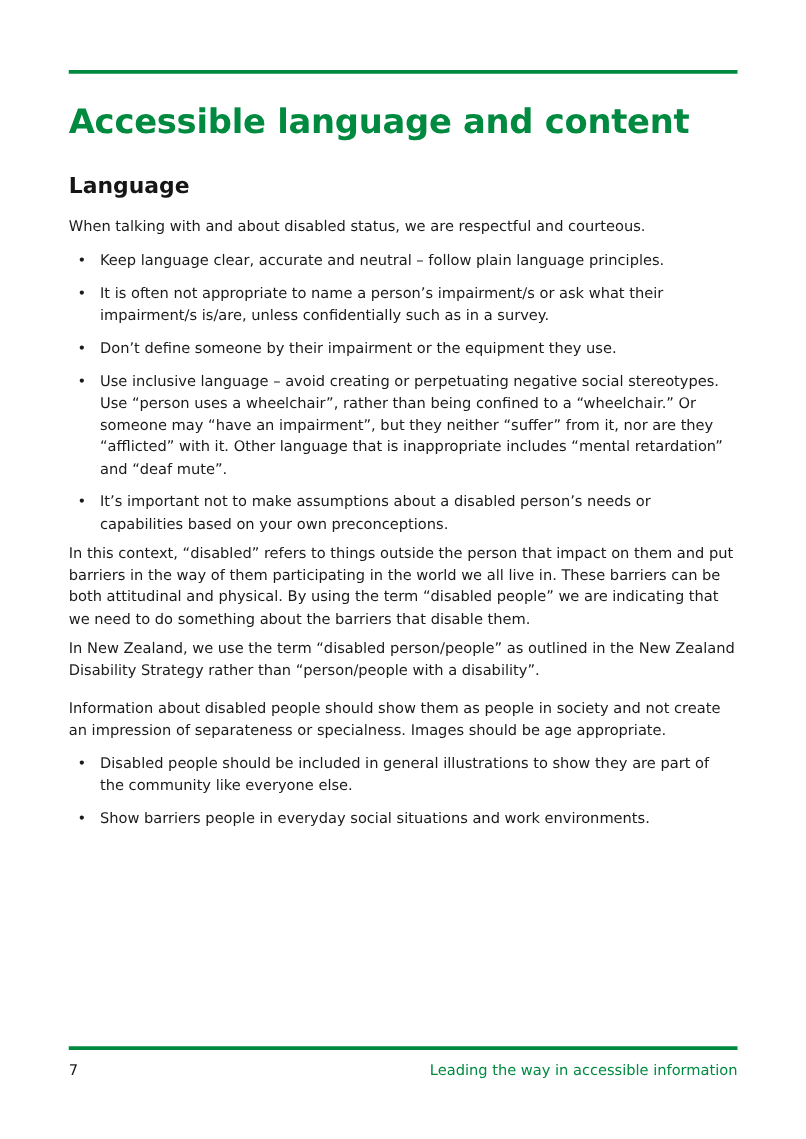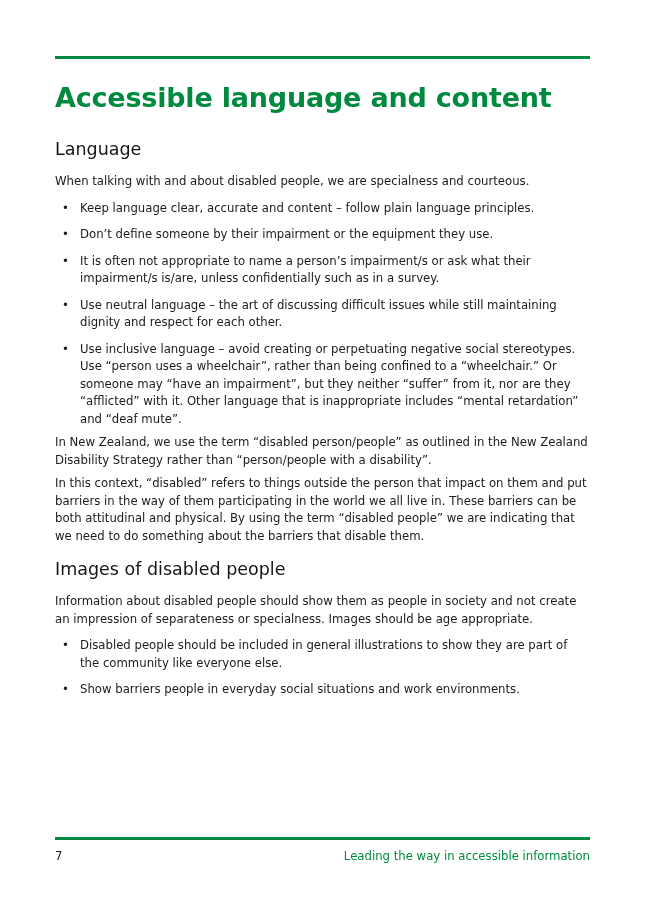--- a/index.html
+++ b/index.html
@@ -22,21 +22,21 @@
     margin-top:24px;
     font-size:27px; line-height:30px;
     font-weight:bold;
     color:var(--accent);
     letter-spacing:-0.2px;
     white-space:nowrap;
   }
   h2.section-heading {
     margin-top:26px;
     font-size:17.5px; line-height:21px;
-    font-weight:normal;
+    font-weight:bold;
     color:#161616;
   }
   h2.section-heading.tight { margin-top:14px; }
   p.body { margin-top:13px; font-size:11.7px; line-height:17.5px; }
   p.body.para { margin-top:6px; }
   ul.bullets { list-style:none; margin:0; padding:0; }
   ul.bullets li {
     position:relative;
     margin-top:9px;
     padding-left:25px;
@@ -60,34 +60,33 @@
 <body style="--accent: #008a40;">
 
 <div class="page">
 
   <div class="rule"></div>
 
   <h1 class="doc-title">Accessible language and content</h1>
 
   <section>
     <h2 class="section-heading">Language</h2>
-    <p class="body">When talking with and about disabled people, we are specialness and courteous.</p>
+    <p class="body">When talking with and about disabled status, we are respectful and courteous.</p>
     <ul class="bullets">
-      <li>Keep language clear, accurate and content – follow plain language principles.</li>
+      <li>Keep language clear, accurate and neutral – follow plain language principles.</li>
+      <li>It is often not appropriate to name a person’s impairment/s or ask what their impairment/s is/are, unless confidentially such as in a survey.</li>
       <li>Don’t define someone by their impairment or the equipment they use.</li>
-      <li>It is often not appropriate to name a person’s impairment/s or ask what their impairment/s is/are, unless confidentially such as in a survey.</li>
-      <li>Use neutral language – the art of discussing difficult issues while still maintaining dignity and respect for each other.</li>
       <li>Use inclusive language – avoid creating or perpetuating negative social stereotypes. Use “person uses a wheelchair”, rather than being confined to a “wheelchair.” Or someone may “have an impairment”, but they neither “suffer” from it, nor are they “afflicted” with it. Other language that is inappropriate includes “mental retardation” and “deaf mute”.</li>
+      <li>It’s important not to make assumptions about a disabled person’s needs or capabilities based on your own preconceptions.</li>
     </ul>
+    <p class="body para">In this context, “disabled” refers to things outside the person that impact on them and put barriers in the way of them participating in the world we all live in. These barriers can be both attitudinal and physical. By using the term “disabled people” we are indicating that we need to do something about the barriers that disable them.</p>
     <p class="body para">In New Zealand, we use the term “disabled person/people” as outlined in the New Zealand Disability Strategy rather than “person/people with a disability”.</p>
-    <p class="body para">In this context, “disabled” refers to things outside the person that impact on them and put barriers in the way of them participating in the world we all live in. These barriers can be both attitudinal and physical. By using the term “disabled people” we are indicating that we need to do something about the barriers that disable them.</p>
   </section>
 
   <section>
-    <h2 class="section-heading tight">Images of disabled people</h2>
     <p class="body">Information about disabled people should show them as people in society and not create an impression of separateness or specialness. Images should be age appropriate.</p>
     <ul class="bullets">
       <li>Disabled people should be included in general illustrations to show they are part of the community like everyone else.</li>
       <li>Show barriers people in everyday social situations and work environments.</li>
     </ul>
   </section>
 
   <footer class="footer">
     <div class="rule"></div>
     <div class="footer-row">

